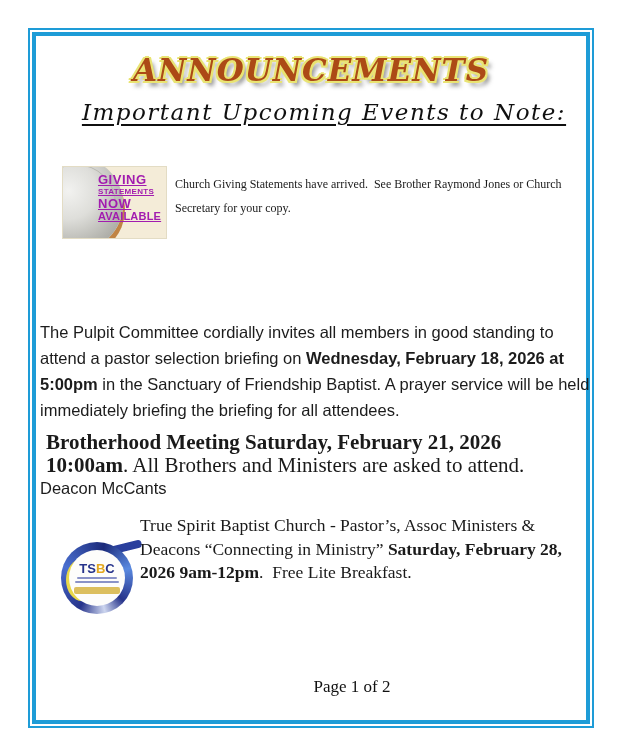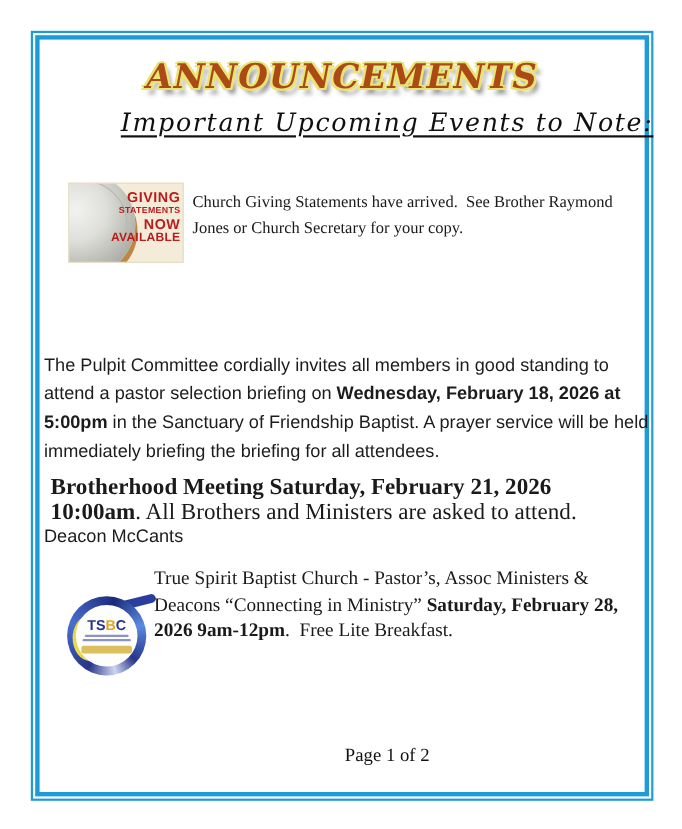--- a/index.html
+++ b/index.html
@@ -19,51 +19,51 @@
     position:absolute; top:52px; left:28px; width:566px; text-align:center;
     font-family:"DejaVu Serif", serif; font-weight:bold; font-style:italic;
     font-size:31px; letter-spacing:1px; color:#AC4A16;
     text-shadow:
       -2px -1px 0 #E9E473, 2px -1px 0 #E9E473,
       -2px  2px 0 #E9E473, 2px  2px 0 #E9E473,
        0 -2px 0 #E9E473, 0 2px 0 #E9E473,
        4px 5px 4px rgba(60,60,60,0.55);
   }
   .subtitle {
-    position:absolute; top:99px; left:28px; width:566px; text-align:right;
+    position:absolute; top:99px; left:28px; width:566px; text-align:center;
     font-family:"DejaVu Serif", serif; font-style:italic;
     font-size:23px; letter-spacing:1.5px; color:#101010;
-    text-decoration:underline; text-underline-offset:4px;
+    text-decoration:underline; text-underline-offset:4px;padding-left:13px;
   }
 
   
   .giving-img {
     position:absolute; left:62px; top:166px; width:105px; height:73px;
     background:#F4ECD8; overflow:hidden; border:1px solid #e3dcc4; box-sizing:border-box;
   }
   .coin {
     position:absolute; left:-34px; top:-10px; width:94px; height:94px; border-radius:50%;
     background: radial-gradient(circle at 42% 36%, #f2f2f0 0%, #dededa 35%, #b3b3ad 70%, #8e8e88 100%);
     box-shadow: 4px 6px 0 -2px #C08445;
   }
   .coin::after {
     content:""; position:absolute; inset:7px; border-radius:50%;
     border:1px solid #b8b8b1;
   }
   .giving-lines {
-    position:absolute; right:2px; top:6px; width:66px; text-align:right;
-    color:#b91c1c; font-family:"Liberation Sans", sans-serif; font-weight:bold;
+    position:absolute; right:2px; top:6px; width:66px; text-align:left;
+    color:#a21caf; font-family:"Liberation Sans", sans-serif; font-weight:bold;text-decoration:underline;
   }
   .gl-big   { font-size:13px; line-height:14px; letter-spacing:0.5px; }
   .gl-small { font-size:8px;  line-height:10px; letter-spacing:0.3px; }
   .gl-med   { font-size:11px;  line-height:11px; letter-spacing:0.2px; }
 
   .giving-text {
     position:absolute; left:175px; top:172px; width:402px;
-    font-size:15px; line-height:24px; white-space:pre-wrap;
+    font-size:12px; line-height:24px; white-space:pre-wrap;
   }
 
   
   .pulpit {
     position:absolute; left:40px; top:267px; width:552px;
     font-family:"Liberation Sans", sans-serif; font-size:16.5px;
     line-height:26px; color:#1c1c1c; white-space:pre-wrap;
   }
 
   

